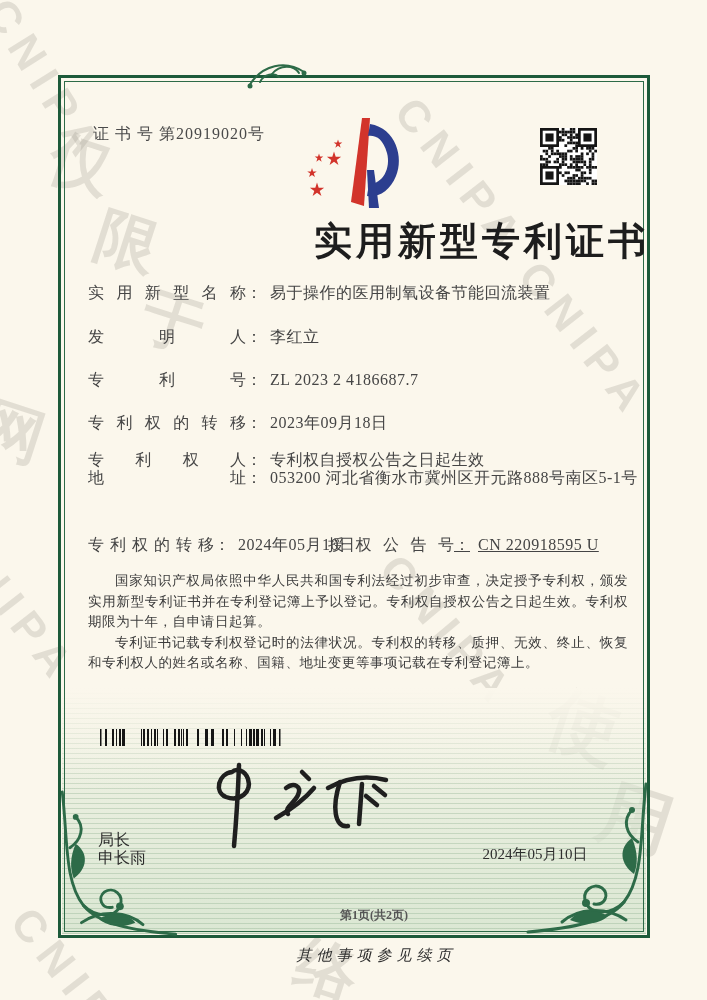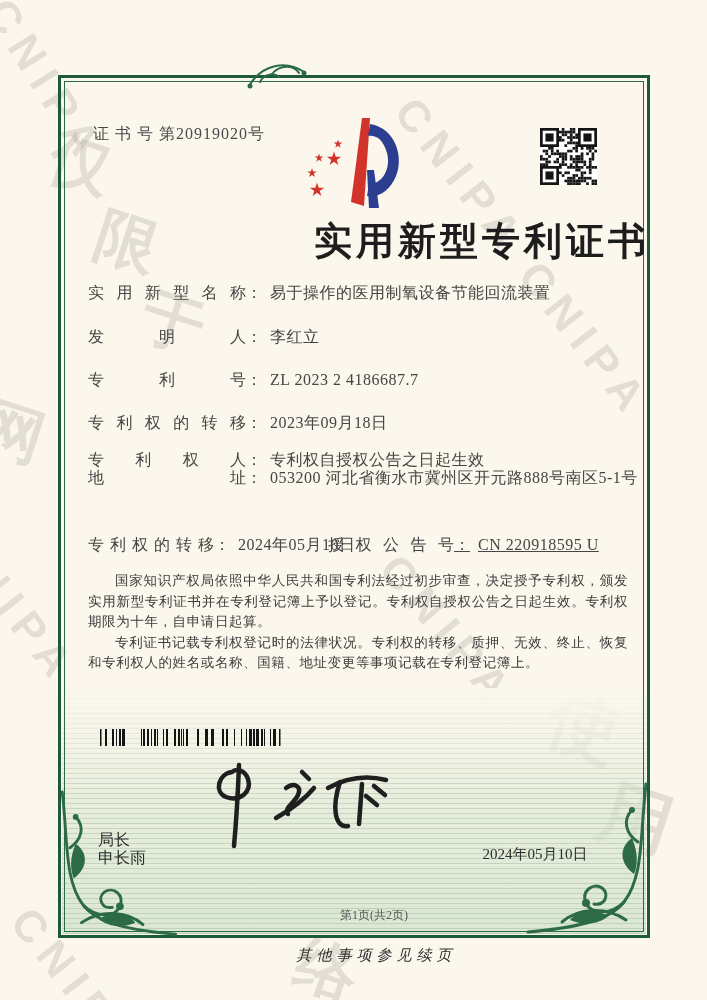--- a/index.html
+++ b/index.html
@@ -33,21 +33,21 @@
   .flabel2{display:inline-block;width:126px;text-align:justify;text-align-last:justify;vertical-align:top;}
   .fcolon{margin-right:8px;}
   .fvalue{letter-spacing:.5px;}
   .grant-right{position:absolute;left:240px;top:0;white-space:nowrap;text-decoration:underline;}
   .paras{left:88px;top:571px;width:540px;font-size:13.5px;line-height:20.5px;color:#3c3c3c;text-align:justify;letter-spacing:.6px;}
   .paras p{margin:0;text-indent:2em;}
   .barcode{left:100px;top:729px;width:182px;height:17px;}
   .signer{left:98px;font-size:16px;color:#2c2c2c;font-family:"Liberation Sans","DejaVu Sans",sans-serif;font-weight:500;}
   .sig{left:198px;top:762px;}
   .issue-date{left:450px;top:845px;width:170px;text-align:center;font-size:15px;color:#2e2e2e;}
-  .page-info{left:58px;top:907px;width:632px;text-align:center;font-size:12px;color:#555;}
+  .page-info{left:58px;top:907px;width:632px;text-align:center;font-size:12px;color:#555;font-weight:bold;}
   .cont-note{left:0;top:946px;width:707px;text-align:center;font-size:15px;letter-spacing:5px;color:#2f2f2f;font-style:italic;margin-left:23px;}
 </style>
 </head>
 <body>
 
 <div class="page">
 
   <div>
     <span class="wm wm-lat" style="left:18px;top:-10px;transform:rotate(58deg);transform-origin:left top;">CNIPA</span>
     <span class="wm wm-cjk" style="left:50px;top:122px;transform:rotate(18deg);">仅</span>

